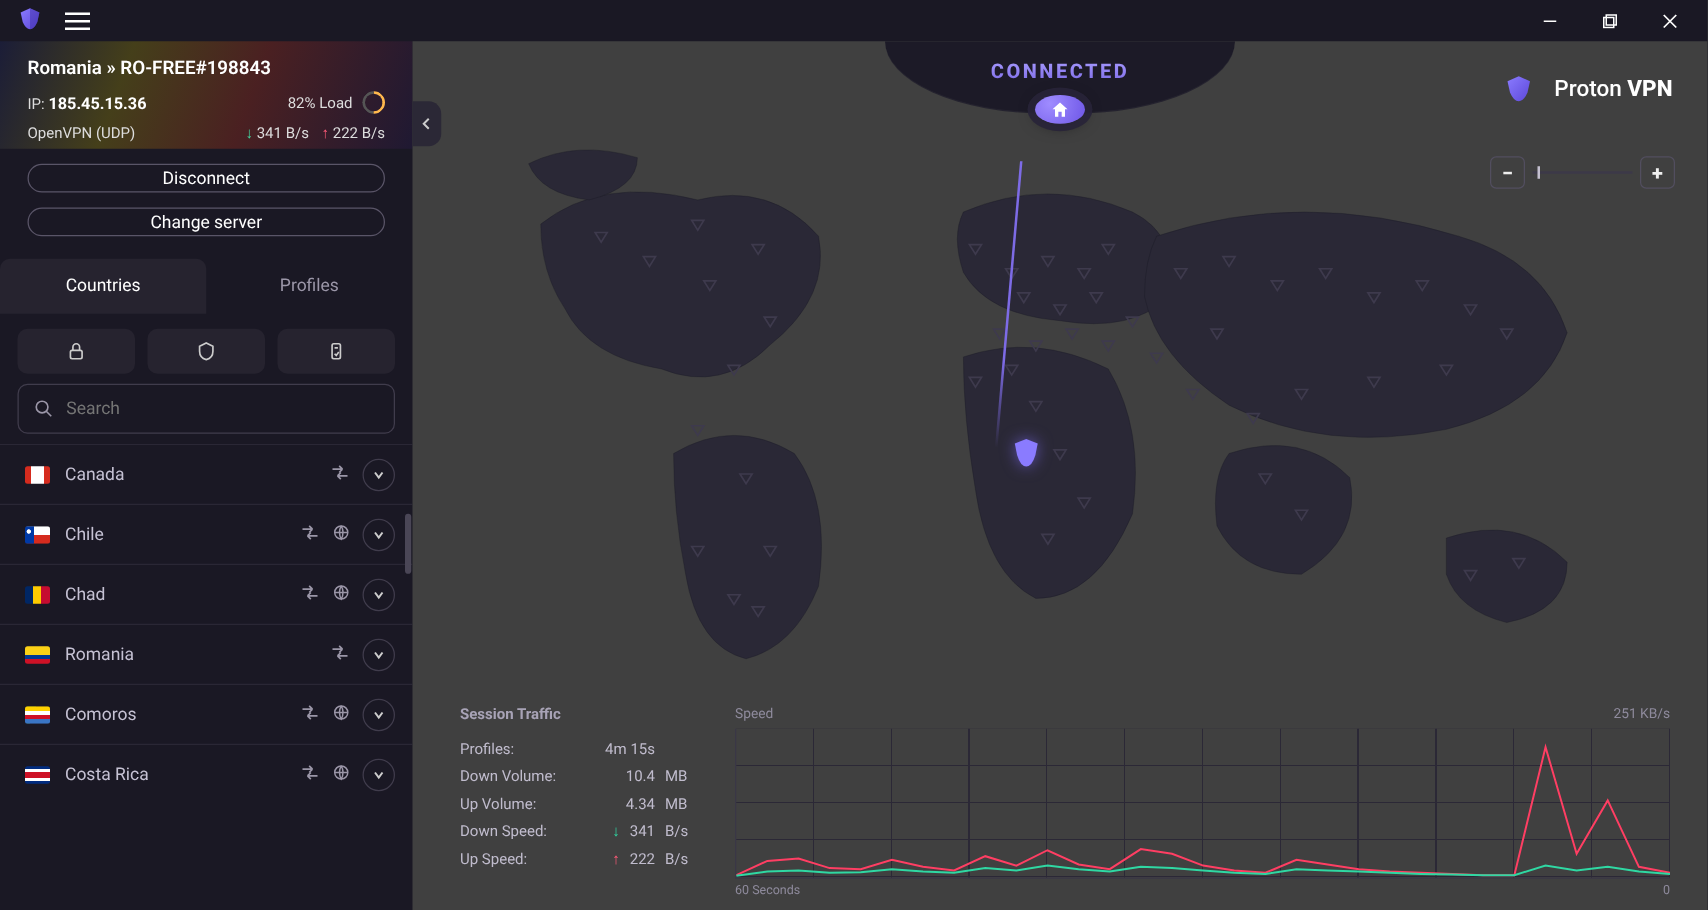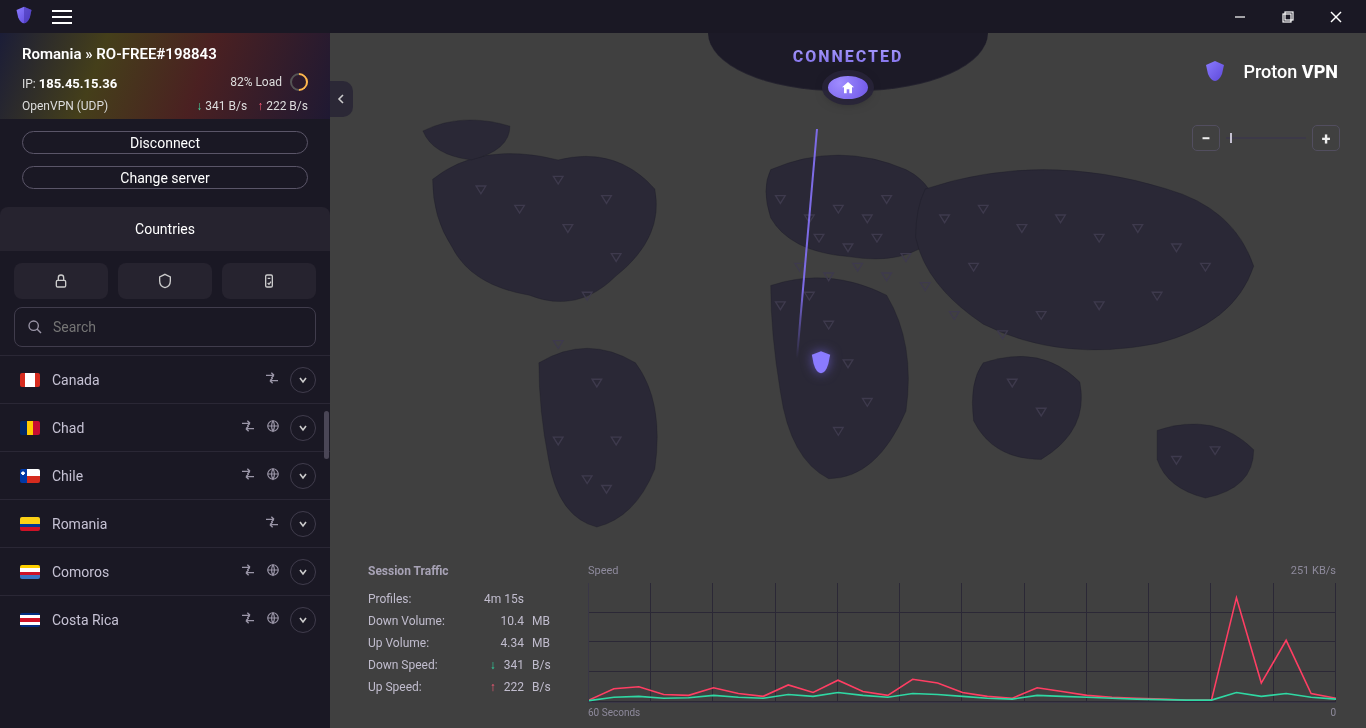--- a/index.html
+++ b/index.html
@@ -154,20 +154,21 @@
       </div>
     </div>
 
     <div class="btns-sec">
       <button class="btn">Disconnect</button>
       <button class="btn">Change server</button>
     </div>
 
     <div class="tabs">
       <div class="tab active">Countries</div>
+      <div class="tab">Profiles</div>
     </div>
 
     <div class="filters">
       <div class="fbtn">
           <svg width="16" height="16" viewBox="0 0 24 24" fill="none" stroke="#ccc" stroke-width="2">
             <rect x="5" y="11" width="14" height="10" rx="2"></rect>
             <path d="M8 11 V7 a4 4 0 0 1 8 0 v4"></path>
           </svg>
         </div>
       <div class="fbtn">
@@ -204,41 +205,41 @@
                 <path d="M21 14 H9 M9 14 L13 10 M9 14 L13 18"></path>
               </svg></span>
             <span class="expand">
               <svg width="10" height="10" viewBox="0 0 10 10">
                 <path d="M2 3 L5 7 L8 3" fill="none" stroke="#ccc" stroke-width="1.6"></path>
               </svg>
             </span>
           </span>
         </div>
         <div class="country">
-          <span class="flag" style="background: linear-gradient(90deg, rgb(0, 38, 100) 33%, rgb(254, 203, 0) 33%, rgb(254, 203, 0) 66%, rgb(198, 12, 48) 66%);"></span>
-          <span class="cname">Chad</span>
+          <span class="flag" style="background: radial-gradient(circle at 15% 30%, rgb(255, 255, 255) 1.5px, transparent 2px), linear-gradient(90deg, rgb(0, 57, 166) 35%, transparent 35%), linear-gradient(rgb(255, 255, 255) 50%, rgb(213, 43, 30) 50%);"></span>
+          <span class="cname">Chile</span>
           <span class="cicons">
             <span><svg width="16" height="14" viewBox="0 0 24 20" fill="none" stroke="#9b96a8" stroke-width="2">
                 <path d="M3 6 H15 M15 6 L11 2 M15 6 L11 10"></path>
                 <path d="M21 14 H9 M9 14 L13 10 M9 14 L13 18"></path>
               </svg></span>
             <span><svg class="globe-ico" viewBox="0 0 24 24" fill="none" stroke="#9b96a8" stroke-width="2">
                 <circle cx="12" cy="12" r="9"></circle>
                 <path d="M3 12 H21 M12 3 Q17 12 12 21 Q7 12 12 3"></path>
               </svg></span>
             <span class="expand">
               <svg width="10" height="10" viewBox="0 0 10 10">
                 <path d="M2 3 L5 7 L8 3" fill="none" stroke="#ccc" stroke-width="1.6"></path>
               </svg>
             </span>
           </span>
         </div>
         <div class="country">
-          <span class="flag" style="background: radial-gradient(circle at 15% 30%, rgb(255, 255, 255) 1.5px, transparent 2px), linear-gradient(90deg, rgb(0, 57, 166) 35%, transparent 35%), linear-gradient(rgb(255, 255, 255) 50%, rgb(213, 43, 30) 50%);"></span>
-          <span class="cname">Chile</span>
+          <span class="flag" style="background: linear-gradient(90deg, rgb(0, 38, 100) 33%, rgb(254, 203, 0) 33%, rgb(254, 203, 0) 66%, rgb(198, 12, 48) 66%);"></span>
+          <span class="cname">Chad</span>
           <span class="cicons">
             <span><svg width="16" height="14" viewBox="0 0 24 20" fill="none" stroke="#9b96a8" stroke-width="2">
                 <path d="M3 6 H15 M15 6 L11 2 M15 6 L11 10"></path>
                 <path d="M21 14 H9 M9 14 L13 10 M9 14 L13 18"></path>
               </svg></span>
             <span><svg class="globe-ico" viewBox="0 0 24 24" fill="none" stroke="#9b96a8" stroke-width="2">
                 <circle cx="12" cy="12" r="9"></circle>
                 <path d="M3 12 H21 M12 3 Q17 12 12 21 Q7 12 12 3"></path>
               </svg></span>
             <span class="expand">

